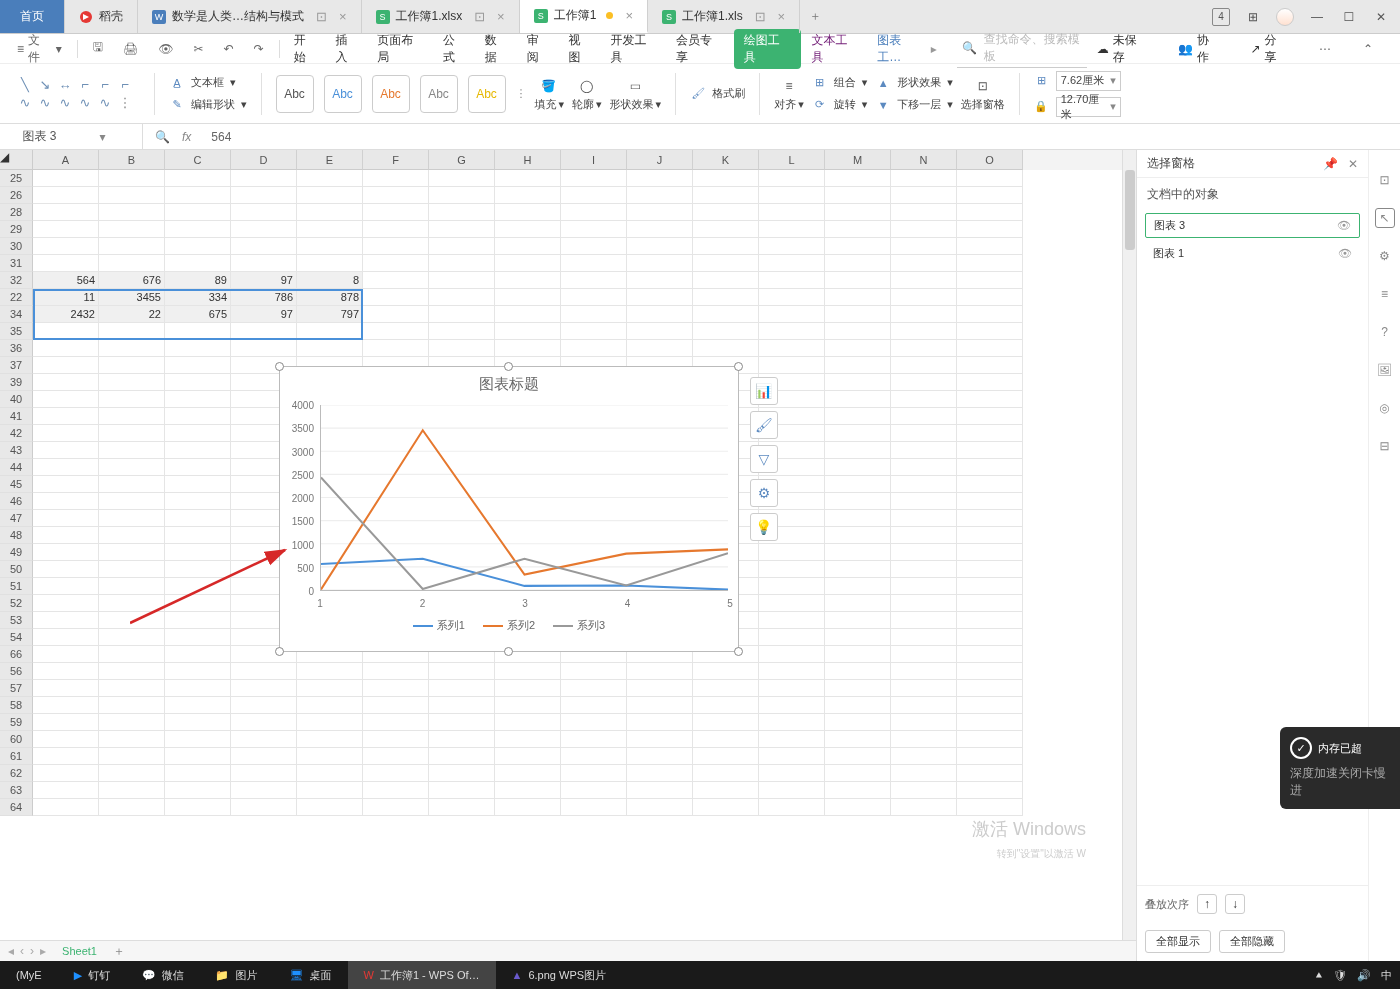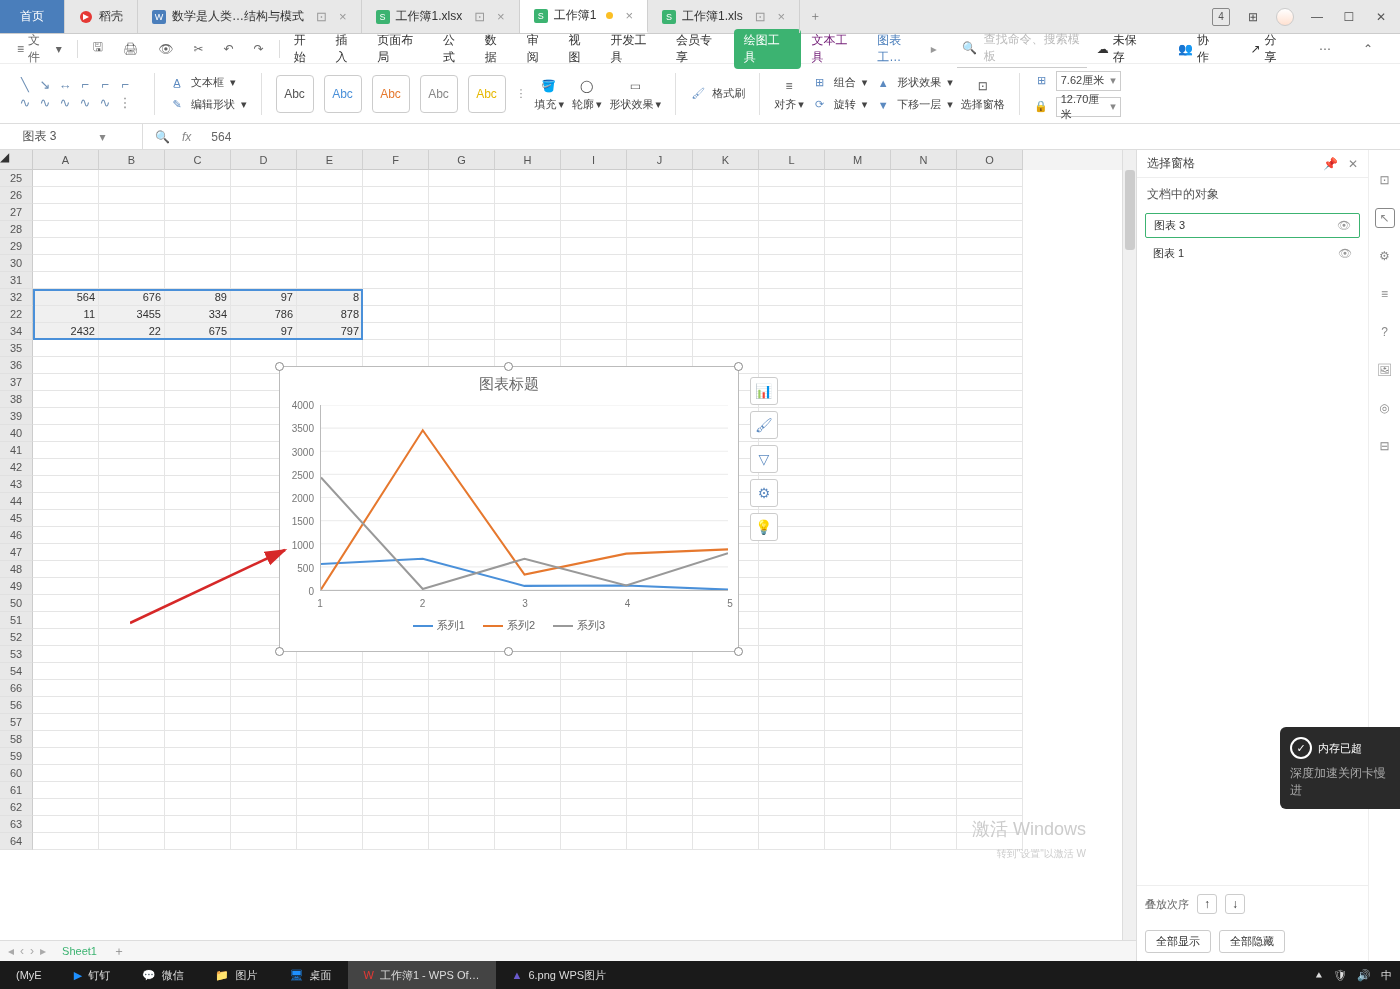--- a/index.html
+++ b/index.html
@@ -373,38 +373,20 @@
           <div class="cell"></div>
           <div class="cell"></div>
           <div class="cell"></div>
           <div class="cell"></div>
           <div class="cell"></div>
           <div class="cell"></div>
           <div class="cell"></div>
           <div class="cell"></div>
         </div>
         <div class="gridrow">
-          <div class="rowhdr">27</div>
-          <div class="cell"></div>
-          <div class="cell"></div>
-          <div class="cell"></div>
-          <div class="cell"></div>
-          <div class="cell"></div>
-          <div class="cell"></div>
-          <div class="cell"></div>
-          <div class="cell"></div>
-          <div class="cell"></div>
-          <div class="cell"></div>
-          <div class="cell"></div>
-          <div class="cell"></div>
-          <div class="cell"></div>
-          <div class="cell"></div>
-          <div class="cell"></div>
-        </div>
-        <div class="gridrow">
           <div class="rowhdr">28</div>
           <div class="cell"></div>
           <div class="cell"></div>
           <div class="cell"></div>
           <div class="cell"></div>
           <div class="cell"></div>
           <div class="cell"></div>
           <div class="cell"></div>
           <div class="cell"></div>
           <div class="cell"></div>
@@ -554,38 +536,20 @@
           <div class="cell"></div>
           <div class="cell"></div>
           <div class="cell"></div>
           <div class="cell"></div>
           <div class="cell"></div>
           <div class="cell"></div>
           <div class="cell"></div>
         </div>
         <div class="gridrow">
           <div class="rowhdr">37</div>
-          <div class="cell"></div>
-          <div class="cell"></div>
-          <div class="cell"></div>
-          <div class="cell"></div>
-          <div class="cell"></div>
-          <div class="cell"></div>
-          <div class="cell"></div>
-          <div class="cell"></div>
-          <div class="cell"></div>
-          <div class="cell"></div>
-          <div class="cell"></div>
-          <div class="cell"></div>
-          <div class="cell"></div>
-          <div class="cell"></div>
-          <div class="cell"></div>
-        </div>
-        <div class="gridrow">
-          <div class="rowhdr">38</div>
           <div class="cell"></div>
           <div class="cell"></div>
           <div class="cell"></div>
           <div class="cell"></div>
           <div class="cell"></div>
           <div class="cell"></div>
           <div class="cell"></div>
           <div class="cell"></div>
           <div class="cell"></div>
           <div class="cell"></div>

